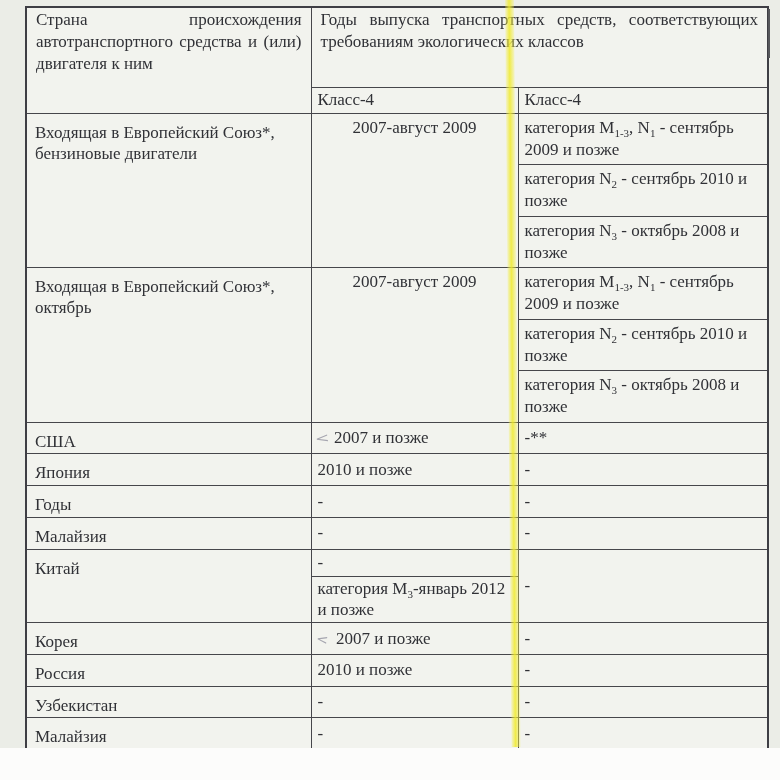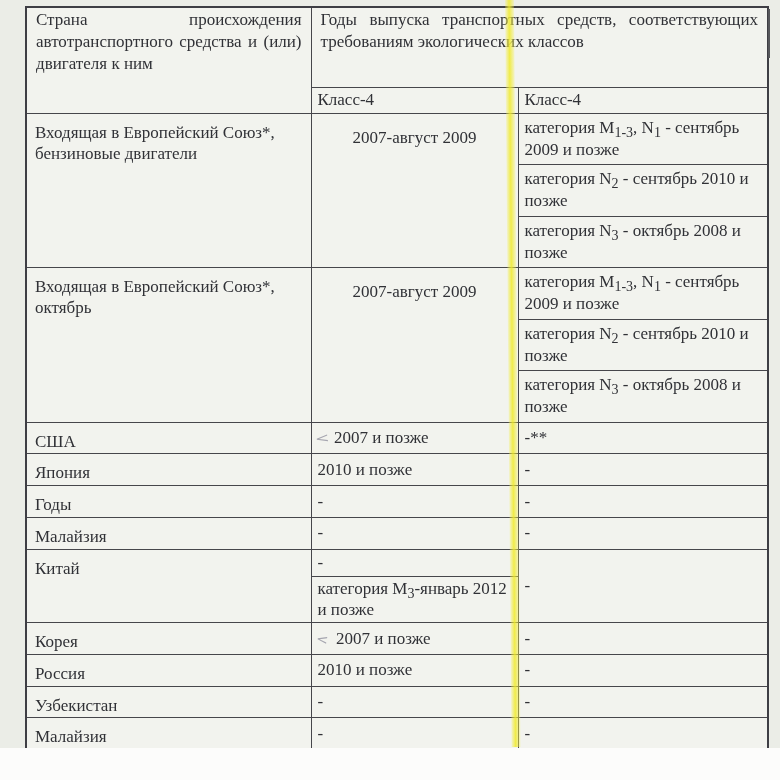--- a/index.html
+++ b/index.html
@@ -23,25 +23,25 @@
   table.doc{border:2px solid #3e3e44;}
   td{
     border:1px solid #46464b;
     padding:1px 6px;
     overflow:hidden;
   }
   td.country{
     text-align:left;vertical-align:top;padding-left:8px;padding-top:8px;
   }
   td.center{text-align:left;vertical-align:middle;}
-  td.topcenter{text-align:center;vertical-align:top;padding-top:13px;}
+  td.topcenter{text-align:center;vertical-align:top;padding-top:3px;}
   td.just{
     text-align:justify;vertical-align:top;padding:1px 9px 2px 9px;
   }
-  sub{font-size:14px;line-height:0;}
+  sub{font-size:11px;line-height:0;}
   .pencil{
     color:#a5a5af;
     display:inline-block;
     transform:rotate(-8deg) scaleX(1.5);
     margin-right:8px;
     font-size:14px;
     font-family:"DejaVu Sans Mono", monospace;
   }
   .pencil.korea{transform:rotate(10deg) scaleX(1.25);margin-right:10px;}
   .highlighter{

